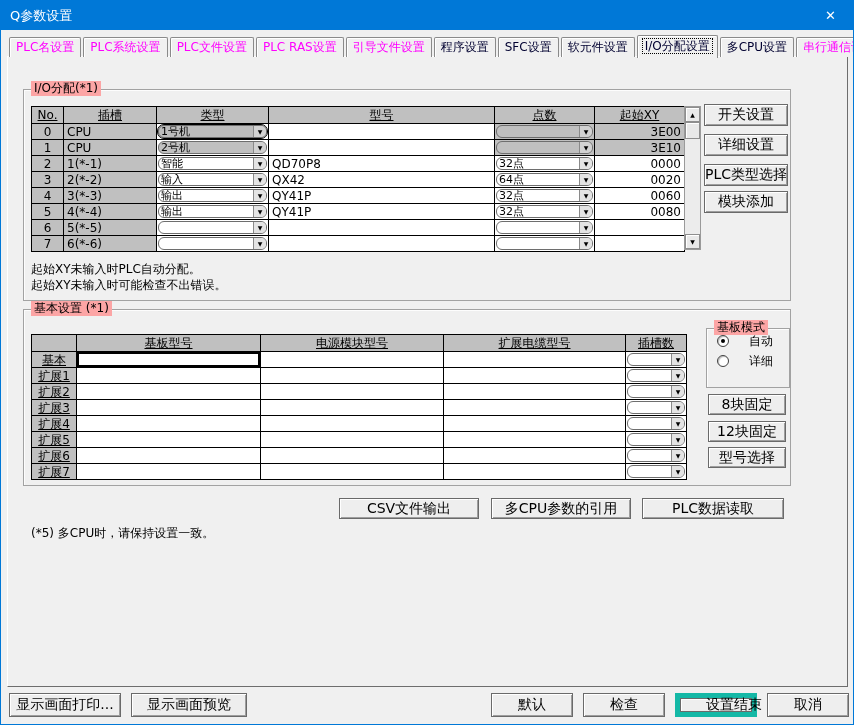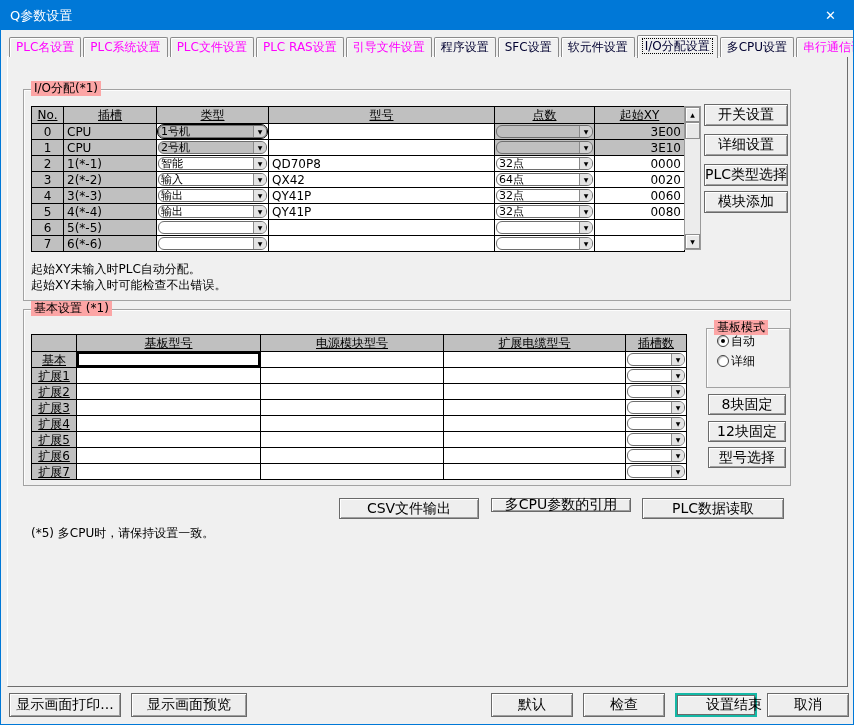--- a/index.html
+++ b/index.html
@@ -43,21 +43,21 @@
   
   .groupbox { position:absolute; border:1px solid #a2a2a2; box-shadow:inset 1px 1px 0 #fdfdfd; }
   .legend { position:absolute; top:-9px; left:7px; background:#fca5a5; padding:0 3px; line-height:15px; }
   
   .btn3d {
     position:absolute; background:#eeeeee; border:1px solid #6a6a6a;
     box-shadow:inset 1px 1px 0 #ffffff, inset -1px -1px 0 #9e9e9e;
     display:flex; align-items:center; justify-content:center;
     font-size:14px; white-space:nowrap; cursor:default;
   }
-  .btn3d.default { border:2px solid #14b8a6; box-shadow:inset 0 0 0 1px #6a6a6a, inset 2px 2px 0 #fff;padding-left:36px; }
+  .btn3d.default { border:5px solid #14b8a6; box-shadow:inset 0 0 0 1px #6a6a6a, inset 2px 2px 0 #fff;padding-left:36px; }
   
   .grid { position:absolute; border-left:1px solid #000; border-top:1px solid #000; background:#fff; }
   .grow { display:grid; }
   .io .grow  { grid-template-columns:32px 93px 112px 226px 100px 90px; }
   .base .grow{ grid-template-columns:45px 184px 183px 182px 61px; }
   .cell {
     border-right:1px solid #000; border-bottom:1px solid #000;
     height:16px; line-height:14px; padding:0 3px; overflow:hidden;
     background:#fff; display:flex; align-items:center;
   }
@@ -91,21 +91,21 @@
   }
   .sbtn {
     position:absolute; left:0; width:15px; height:15px; background:#e9e9e9;
     border:1px solid #8e8e8e; box-shadow:inset 1px 1px 0 #fff;
     display:flex; align-items:center; justify-content:center; font-size:6px;
   }
   .sb-up { top:0; }
   .sb-down { bottom:0; }
   .sb-thumb { position:absolute; left:0; top:15px; width:15px; height:17px; background:#e9e9e9; border:1px solid #8e8e8e; box-shadow:inset 1px 1px 0 #fff; }
   
-  .radio-row { display:flex; align-items:center; gap:2px; margin:4px 0 0 10px; height:16px; }
+  .radio-row { display:flex; align-items:center; gap:20px; margin:4px 0 0 10px; height:16px; }
   .radio-circle { width:12px; height:12px; border-radius:50%; border:1px solid #404040; background:#fff; position:relative; box-shadow:inset 1px 1px 1px #bdbdbd; }
   .radio-circle.checked::after { content:""; position:absolute; left:3px; top:3px; width:4px; height:4px; border-radius:50%; background:#000; }
   
   .stext { position:absolute; line-height:15px; white-space:nowrap; }
 </style>
 </head>
 <body>
 
 <div class="window">
 
@@ -479,21 +479,21 @@
       <span class="radio-circle"></span>
       <span>详细</span>
     </div>
   </div>
 
   <div class="btn3d" style="left:707px; top:393px; width:78px; height:21px;">8块固定</div>
   <div class="btn3d" style="left:707px; top:420px; width:78px; height:21px;">12块固定</div>
   <div class="btn3d" style="left:707px; top:446px; width:78px; height:21px;">型号选择</div>
 
   <div class="btn3d" style="left:338px; top:497px; width:140px; height:21px;">CSV文件输出</div>
-  <div class="btn3d" style="left:490px; top:497px; width:140px; height:14px;">多CPU参数的引用</div>
+  <div class="btn3d" style="left:490px; top:497px; width:140px; height:21px;">多CPU参数的引用</div>
   <div class="btn3d" style="left:641px; top:497px; width:142px; height:21px;">PLC数据读取</div>
 
   <div class="stext" style="left:30px; top:525px;">(*5) 多CPU时，请保持设置一致。</div>
 
   <div class="btn3d" style="left:8px;  top:692px; width:112px; height:24px;">显示画面打印...</div>
   <div class="btn3d" style="left:130px; top:692px; width:116px; height:24px;">显示画面预览</div>
   <div class="btn3d" style="left:398px; top:733px; width:80px; height:24px;">X/Y分配确认</div>
   <div class="btn3d" style="left:490px; top:692px; width:82px; height:24px;">默认</div>
   <div class="btn3d" style="left:582px; top:692px; width:82px; height:24px;">检查</div>
   <div class="btn3d default" style="left:674px; top:692px; width:82px; height:24px;">设置结束</div>

